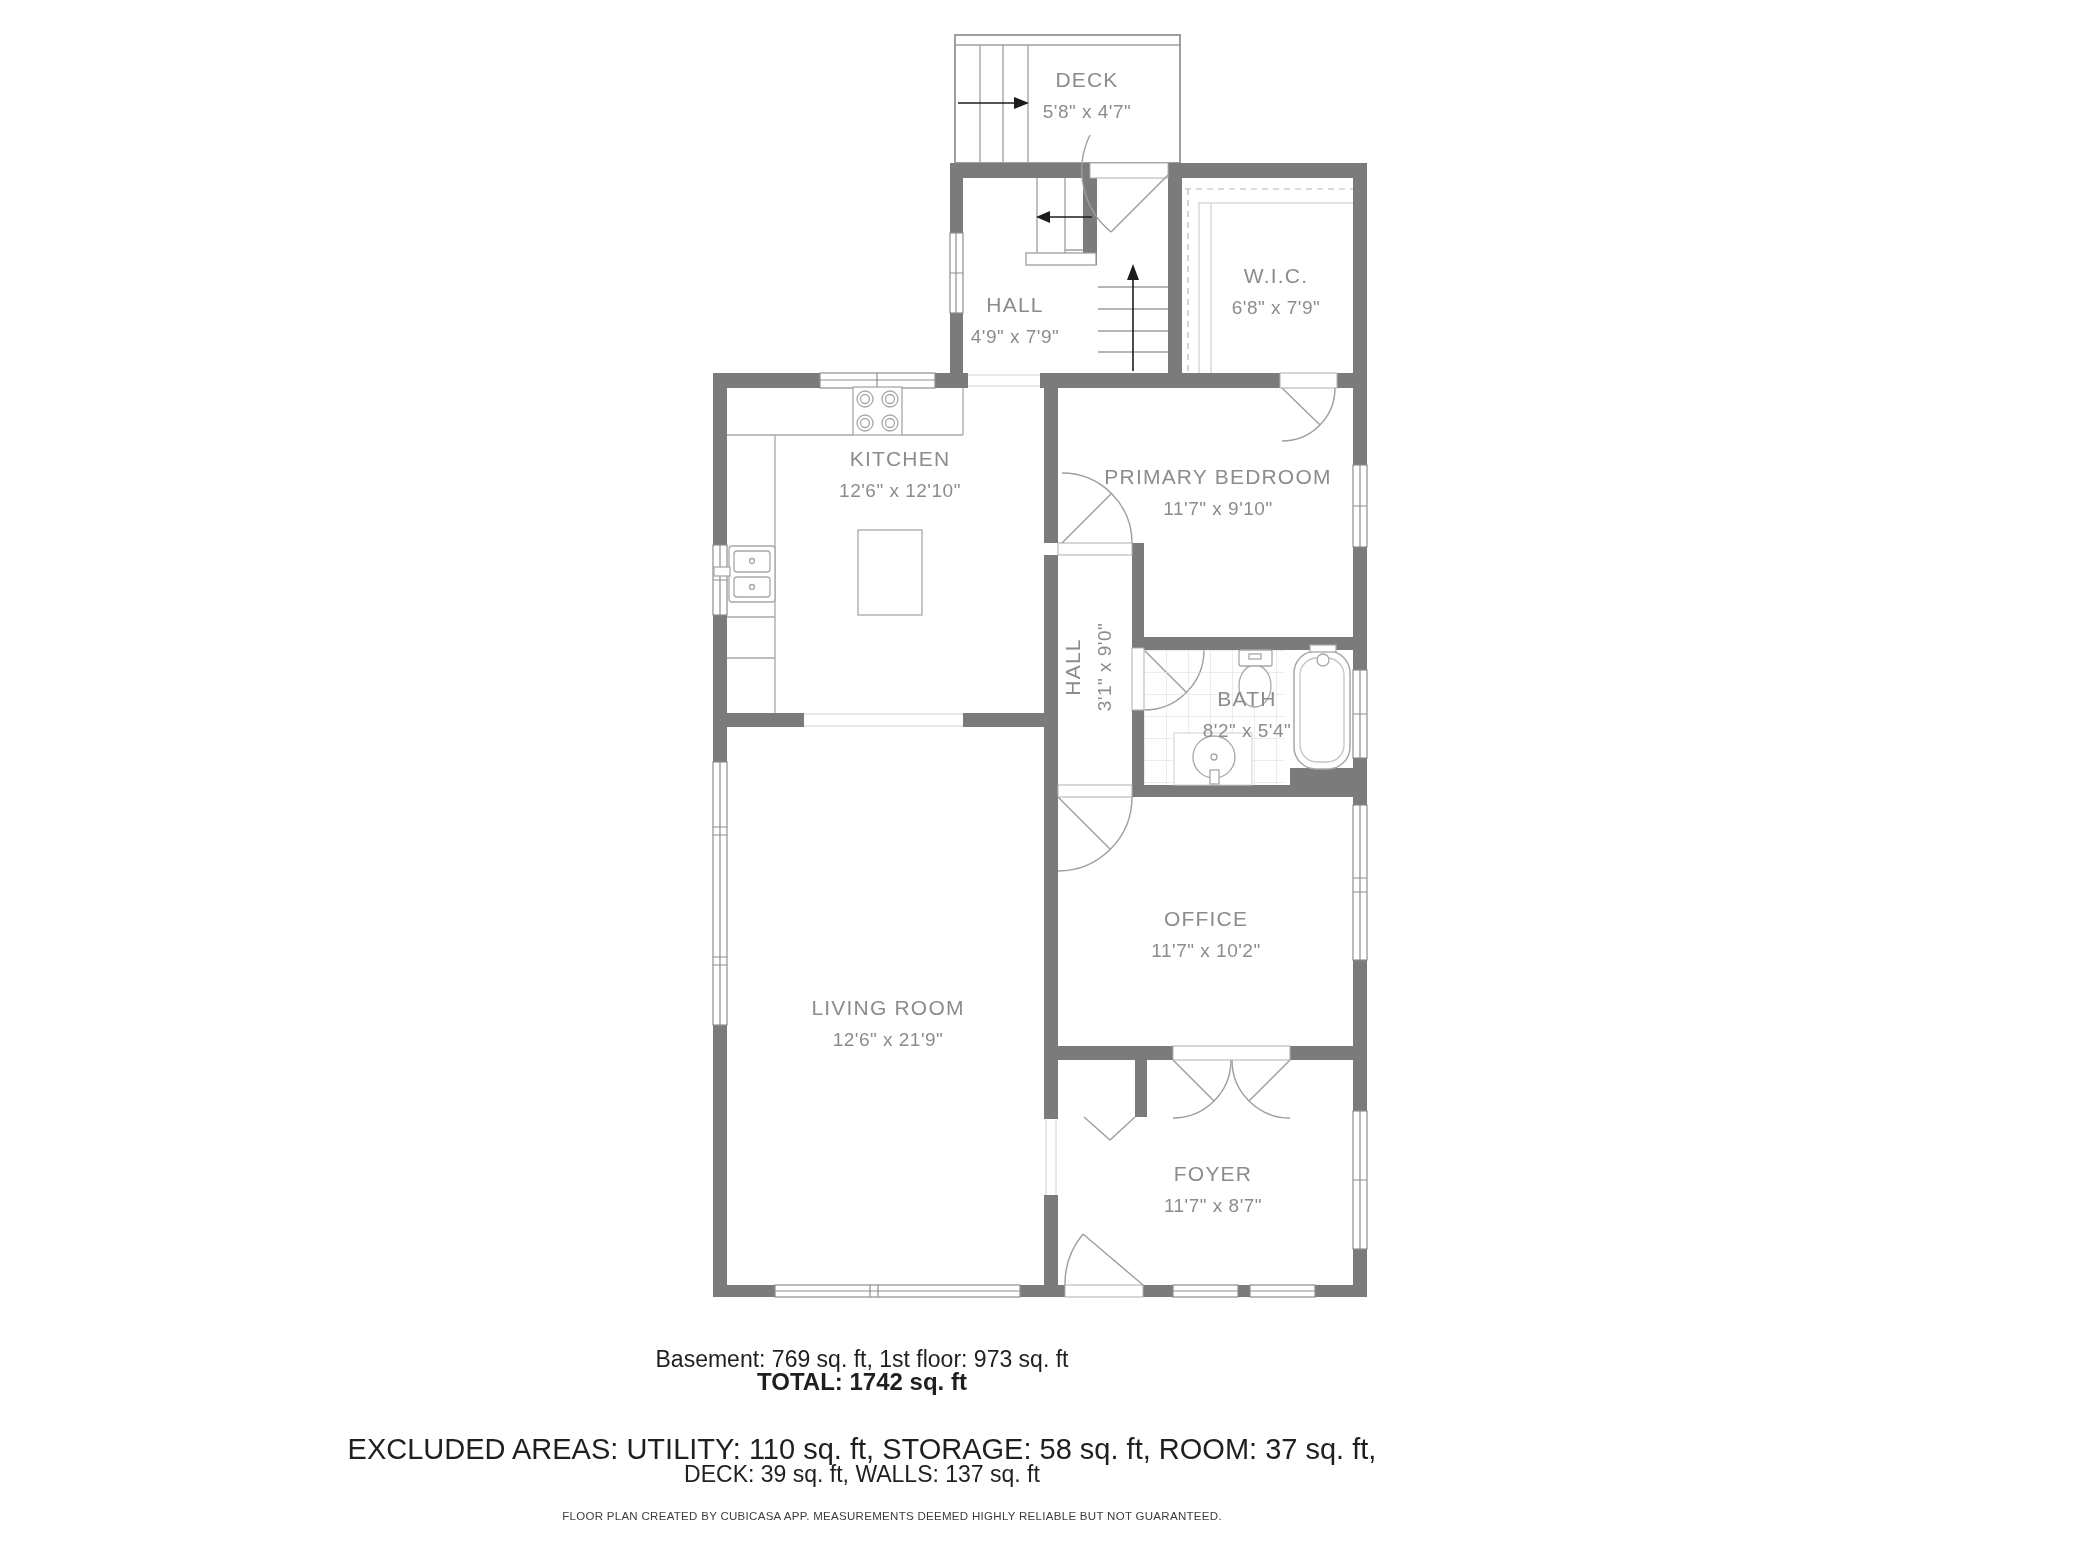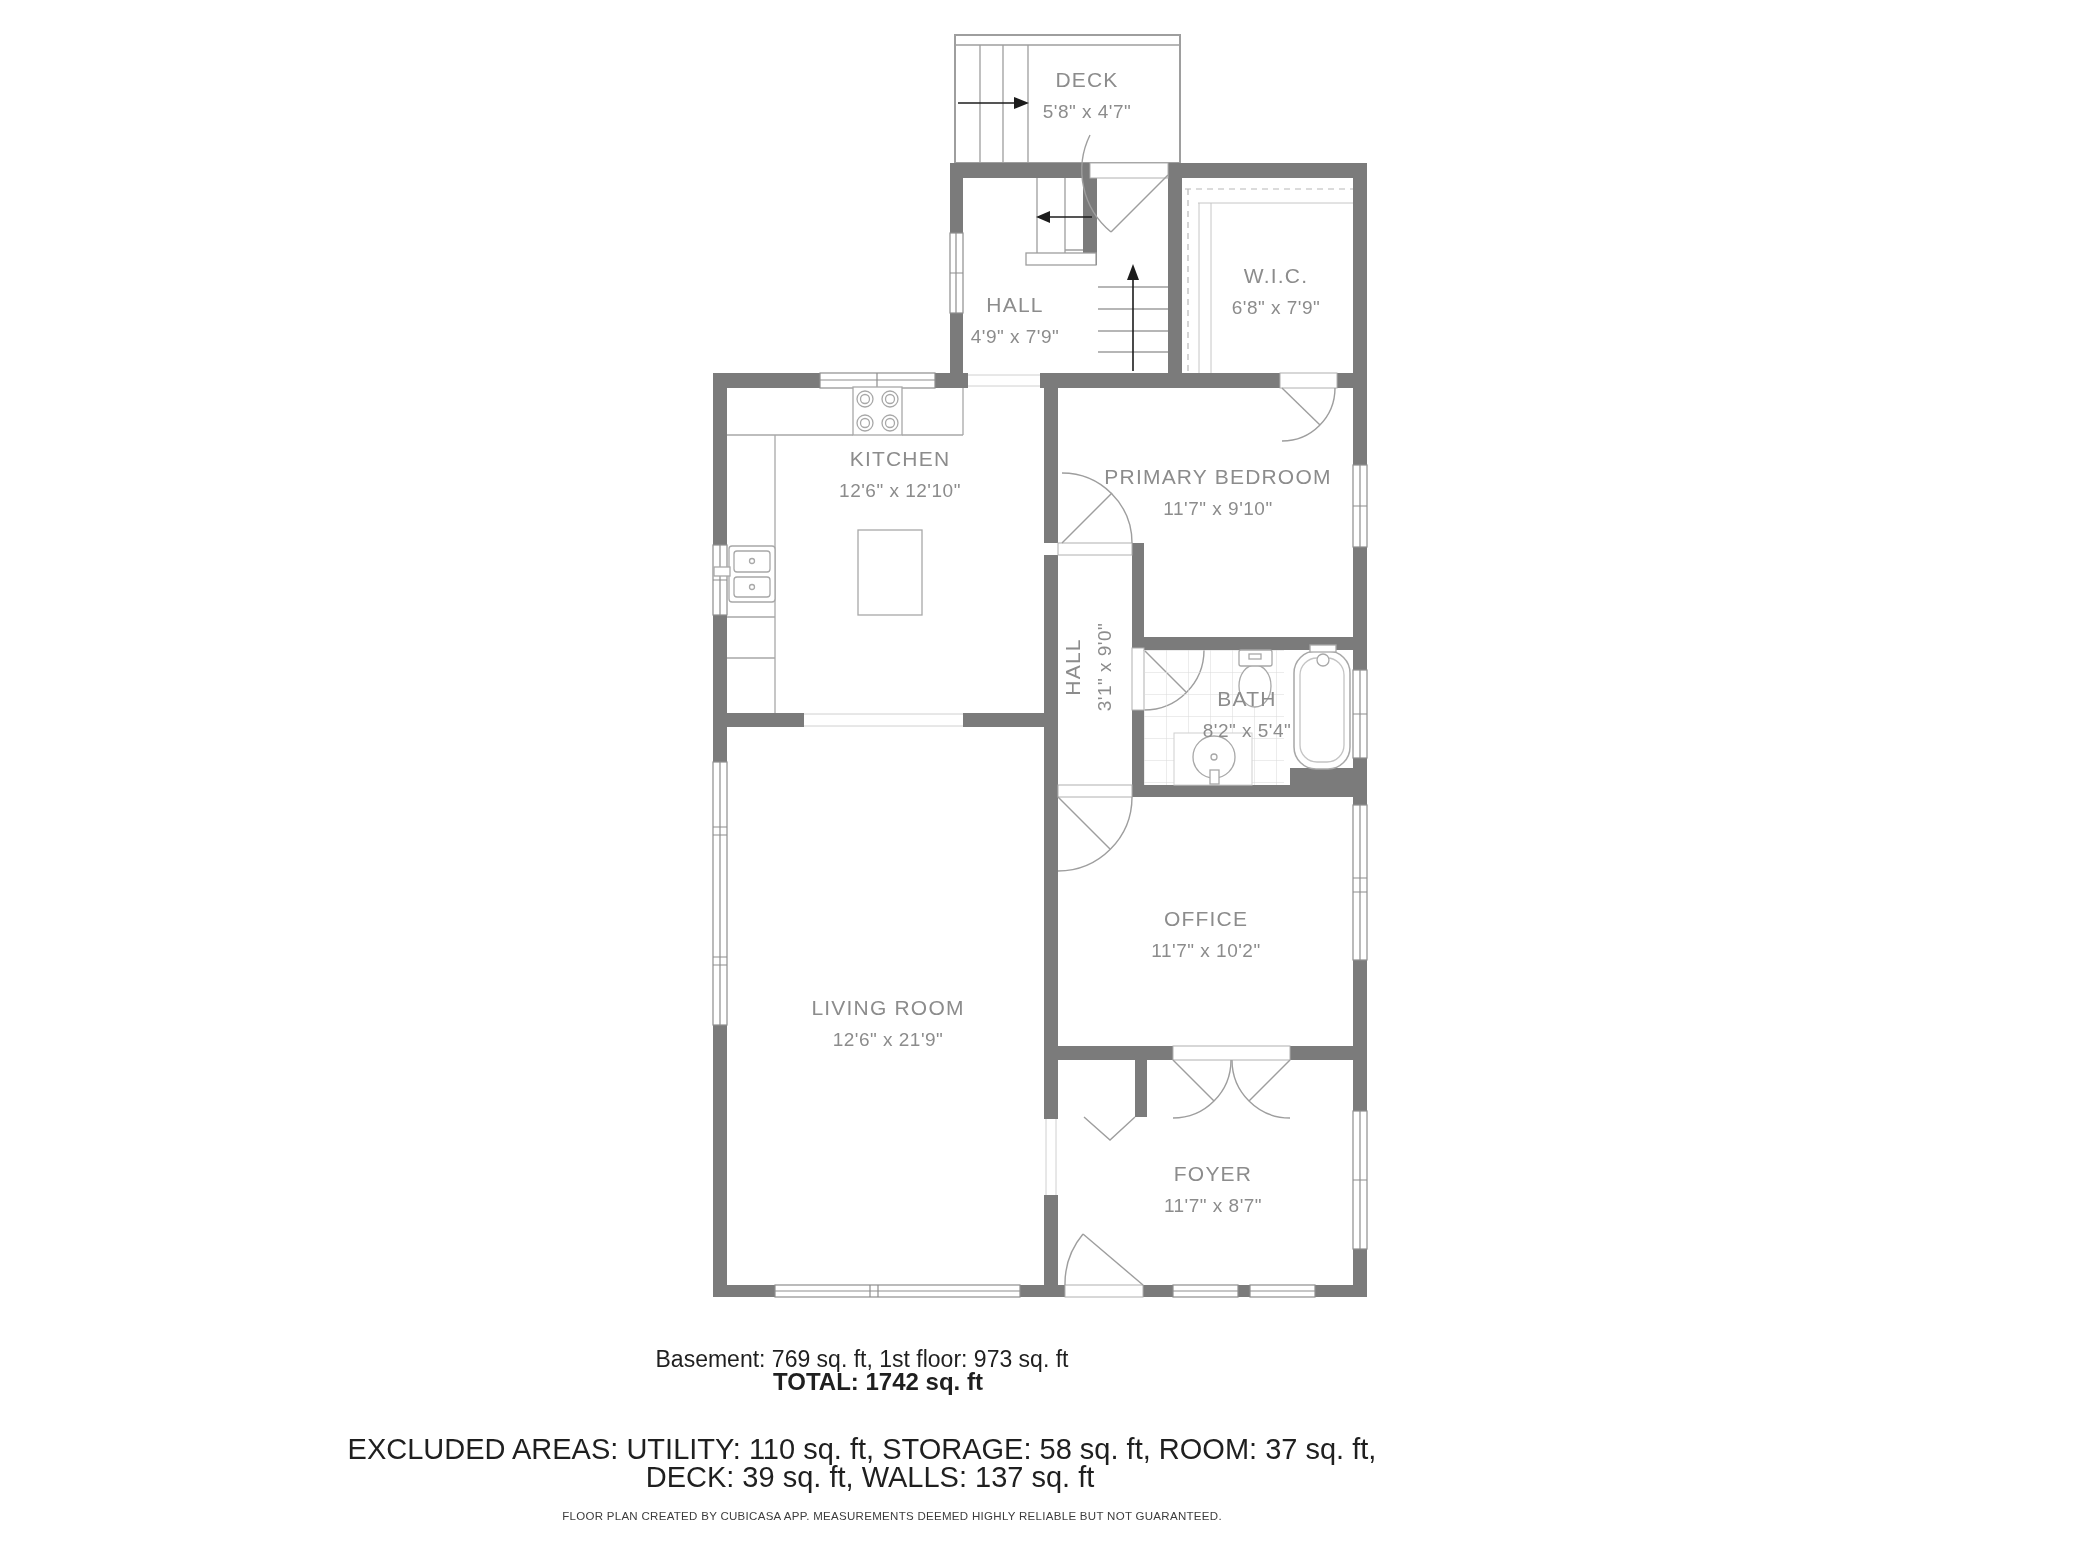--- a/index.html
+++ b/index.html
@@ -5,24 +5,24 @@
   html,body{margin:0;padding:0;background:#ffffff;}
   .canvas{position:relative;width:1724px;height:1560px;background:#ffffff;overflow:hidden;
           font-family:"Liberation Sans","DejaVu Sans",sans-serif;}
   .plan-svg{position:absolute;left:0;top:0;}
   .room{position:absolute;transform:translate(-50%,-50%);text-align:center;color:#8c8c8c;white-space:nowrap;}
   .room.rot{transform:translate(-50%,-50%) rotate(-90deg);}
   .room-label{font-size:21px;letter-spacing:1.2px;}
   .room-dims{font-size:19px;letter-spacing:.5px;margin-top:9px;}
   .footer{position:absolute;left:0;top:0;width:100%;color:#1f1f1f;}
   .footer div{position:absolute;width:100%;text-align:center;}
-  .f-total{top:1368px;font-size:24px;font-weight:700;padding-left:16px;}
+  .f-total{top:1368px;font-size:24px;font-weight:700;}
   .f-floors{top:1346px;font-size:23px;}
   .f-excl1{top:1433px;font-size:29px;}
-  .f-excl2{top:1461px;font-size:29px;padding-left:8px;}
+  .f-excl2{top:1461px;font-size:23px;}
   .f-disc{top:1510px;font-size:11.5px;letter-spacing:.3px;color:#3c3c3c;margin-left:30px;}
 </style>
 </head>
 <body>
 
 <div class="canvas">
 
   <svg class="plan-svg" width="2080" height="1560" viewBox="0 0 2080 1560">
     <defs>
       <pattern id="tile" width="22" height="22" patternUnits="userSpaceOnUse" x="1144" y="650">

